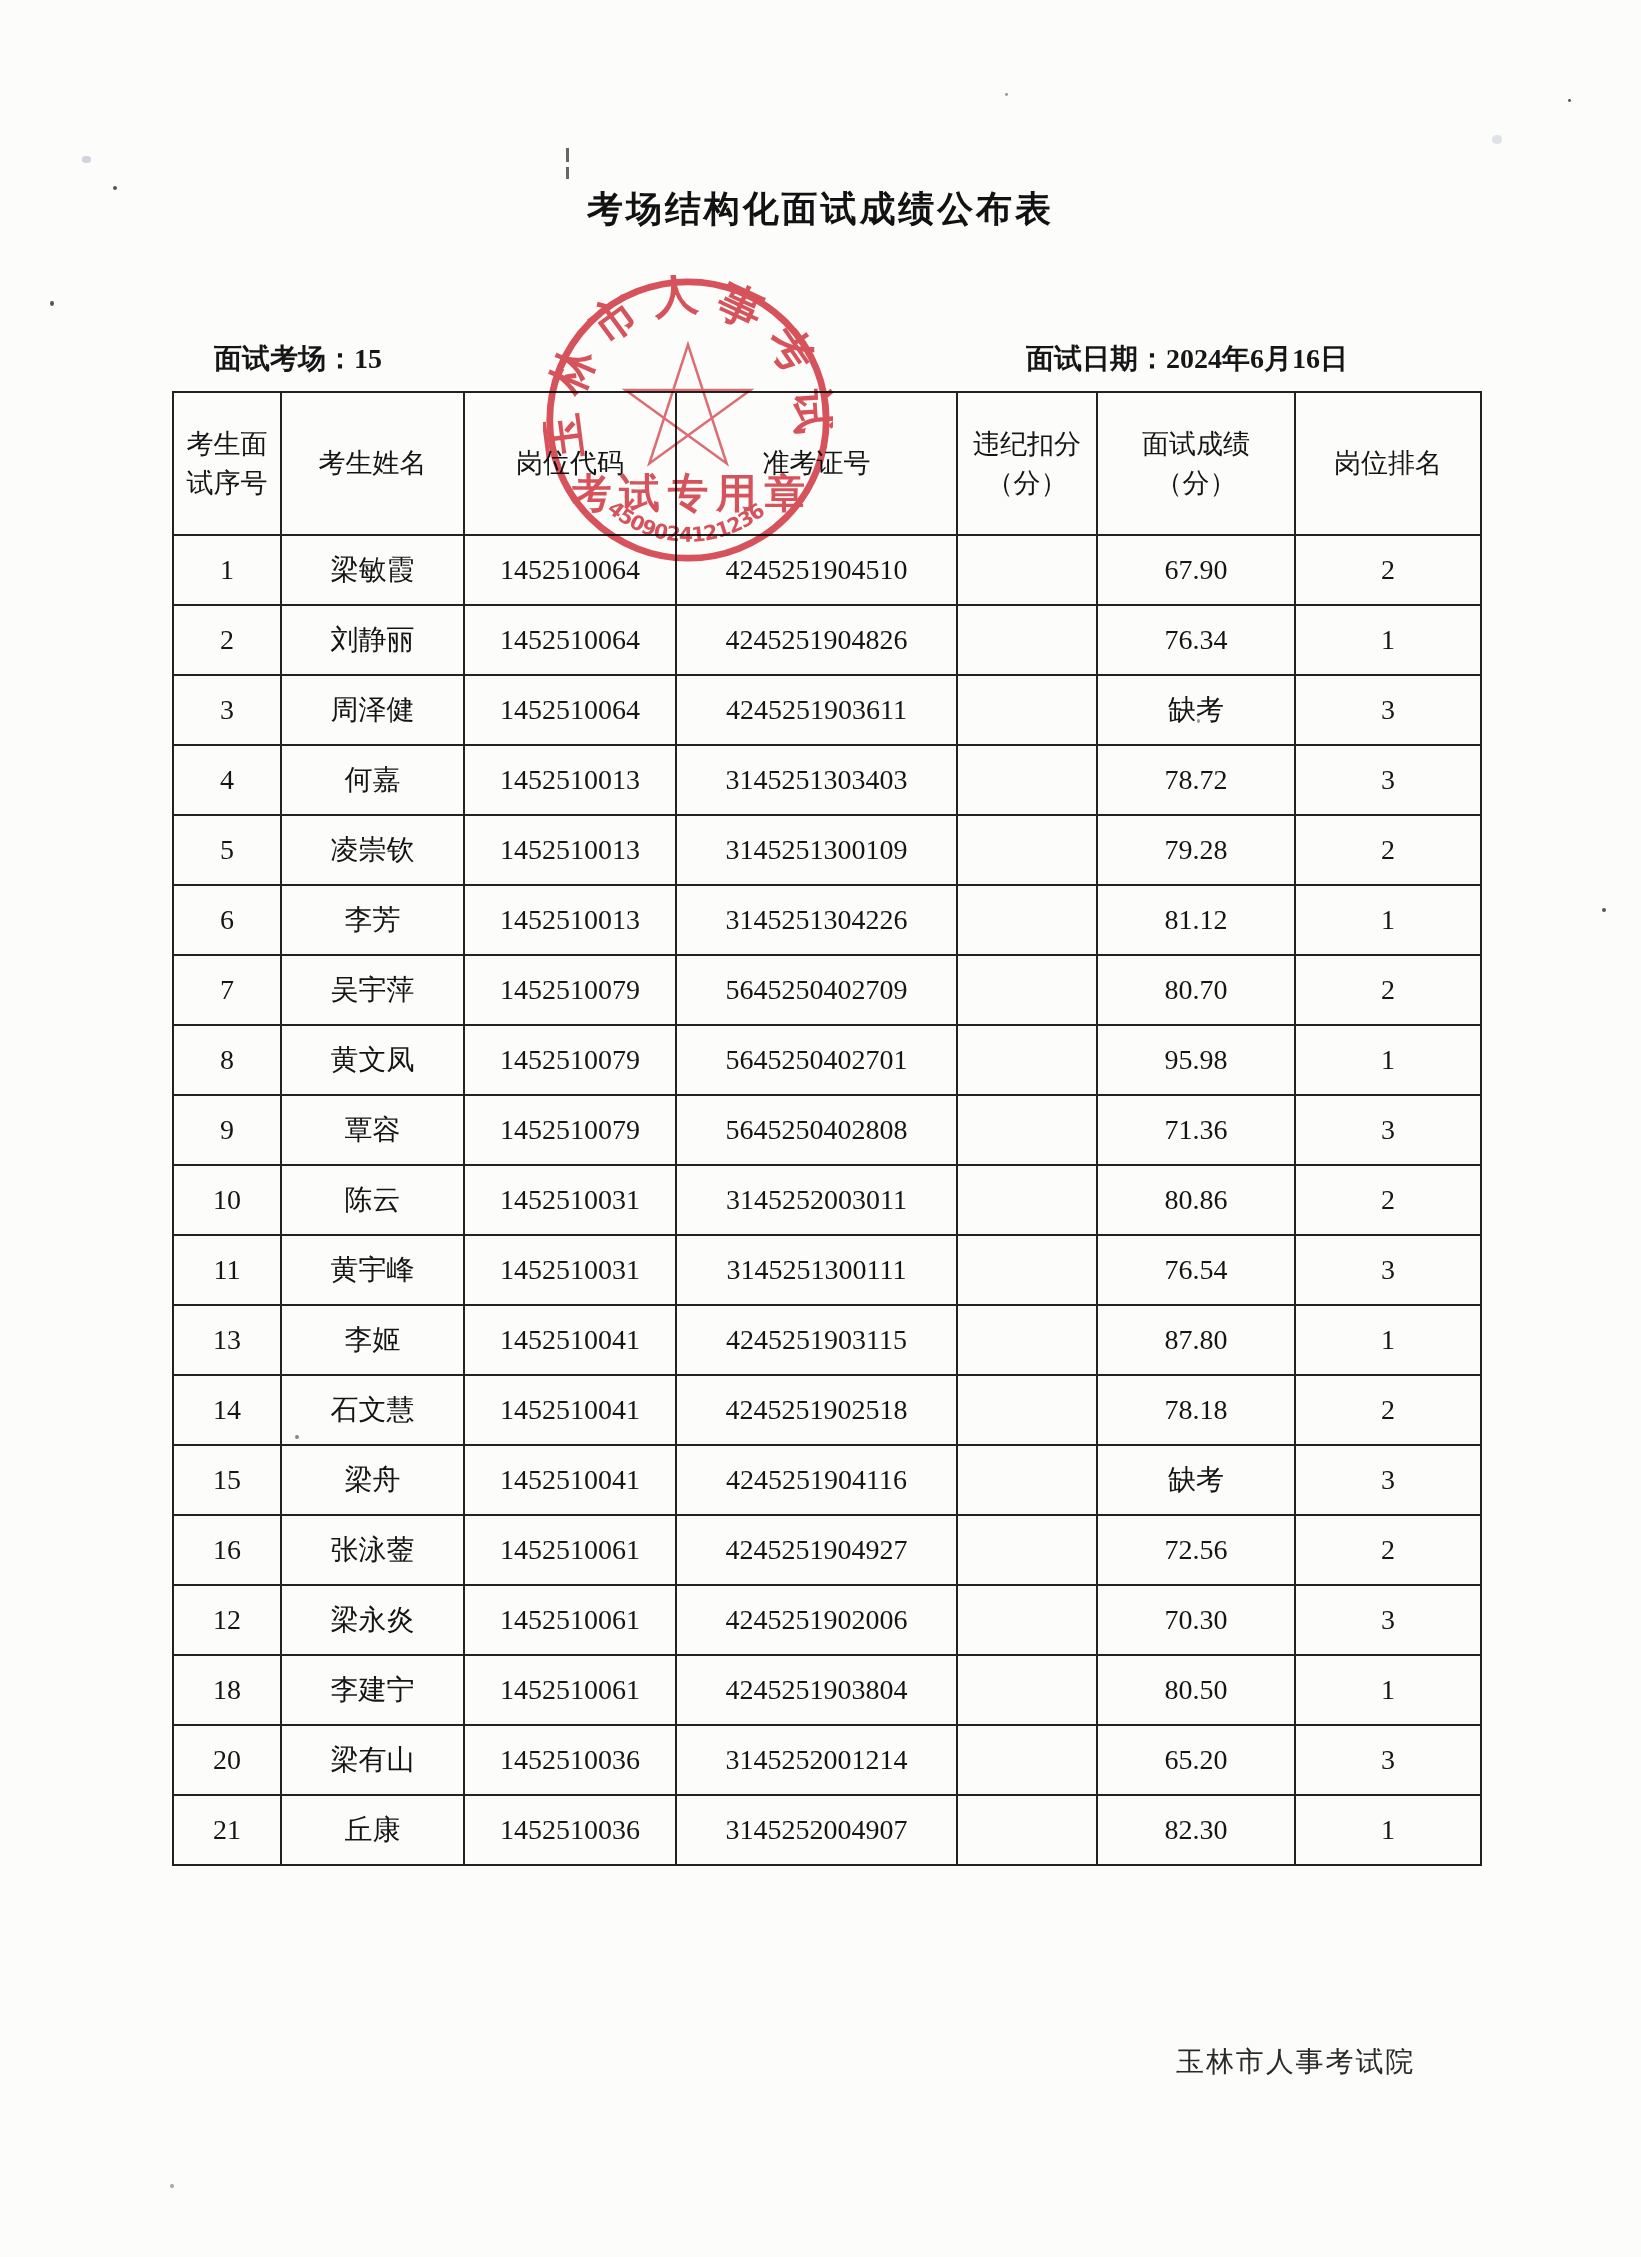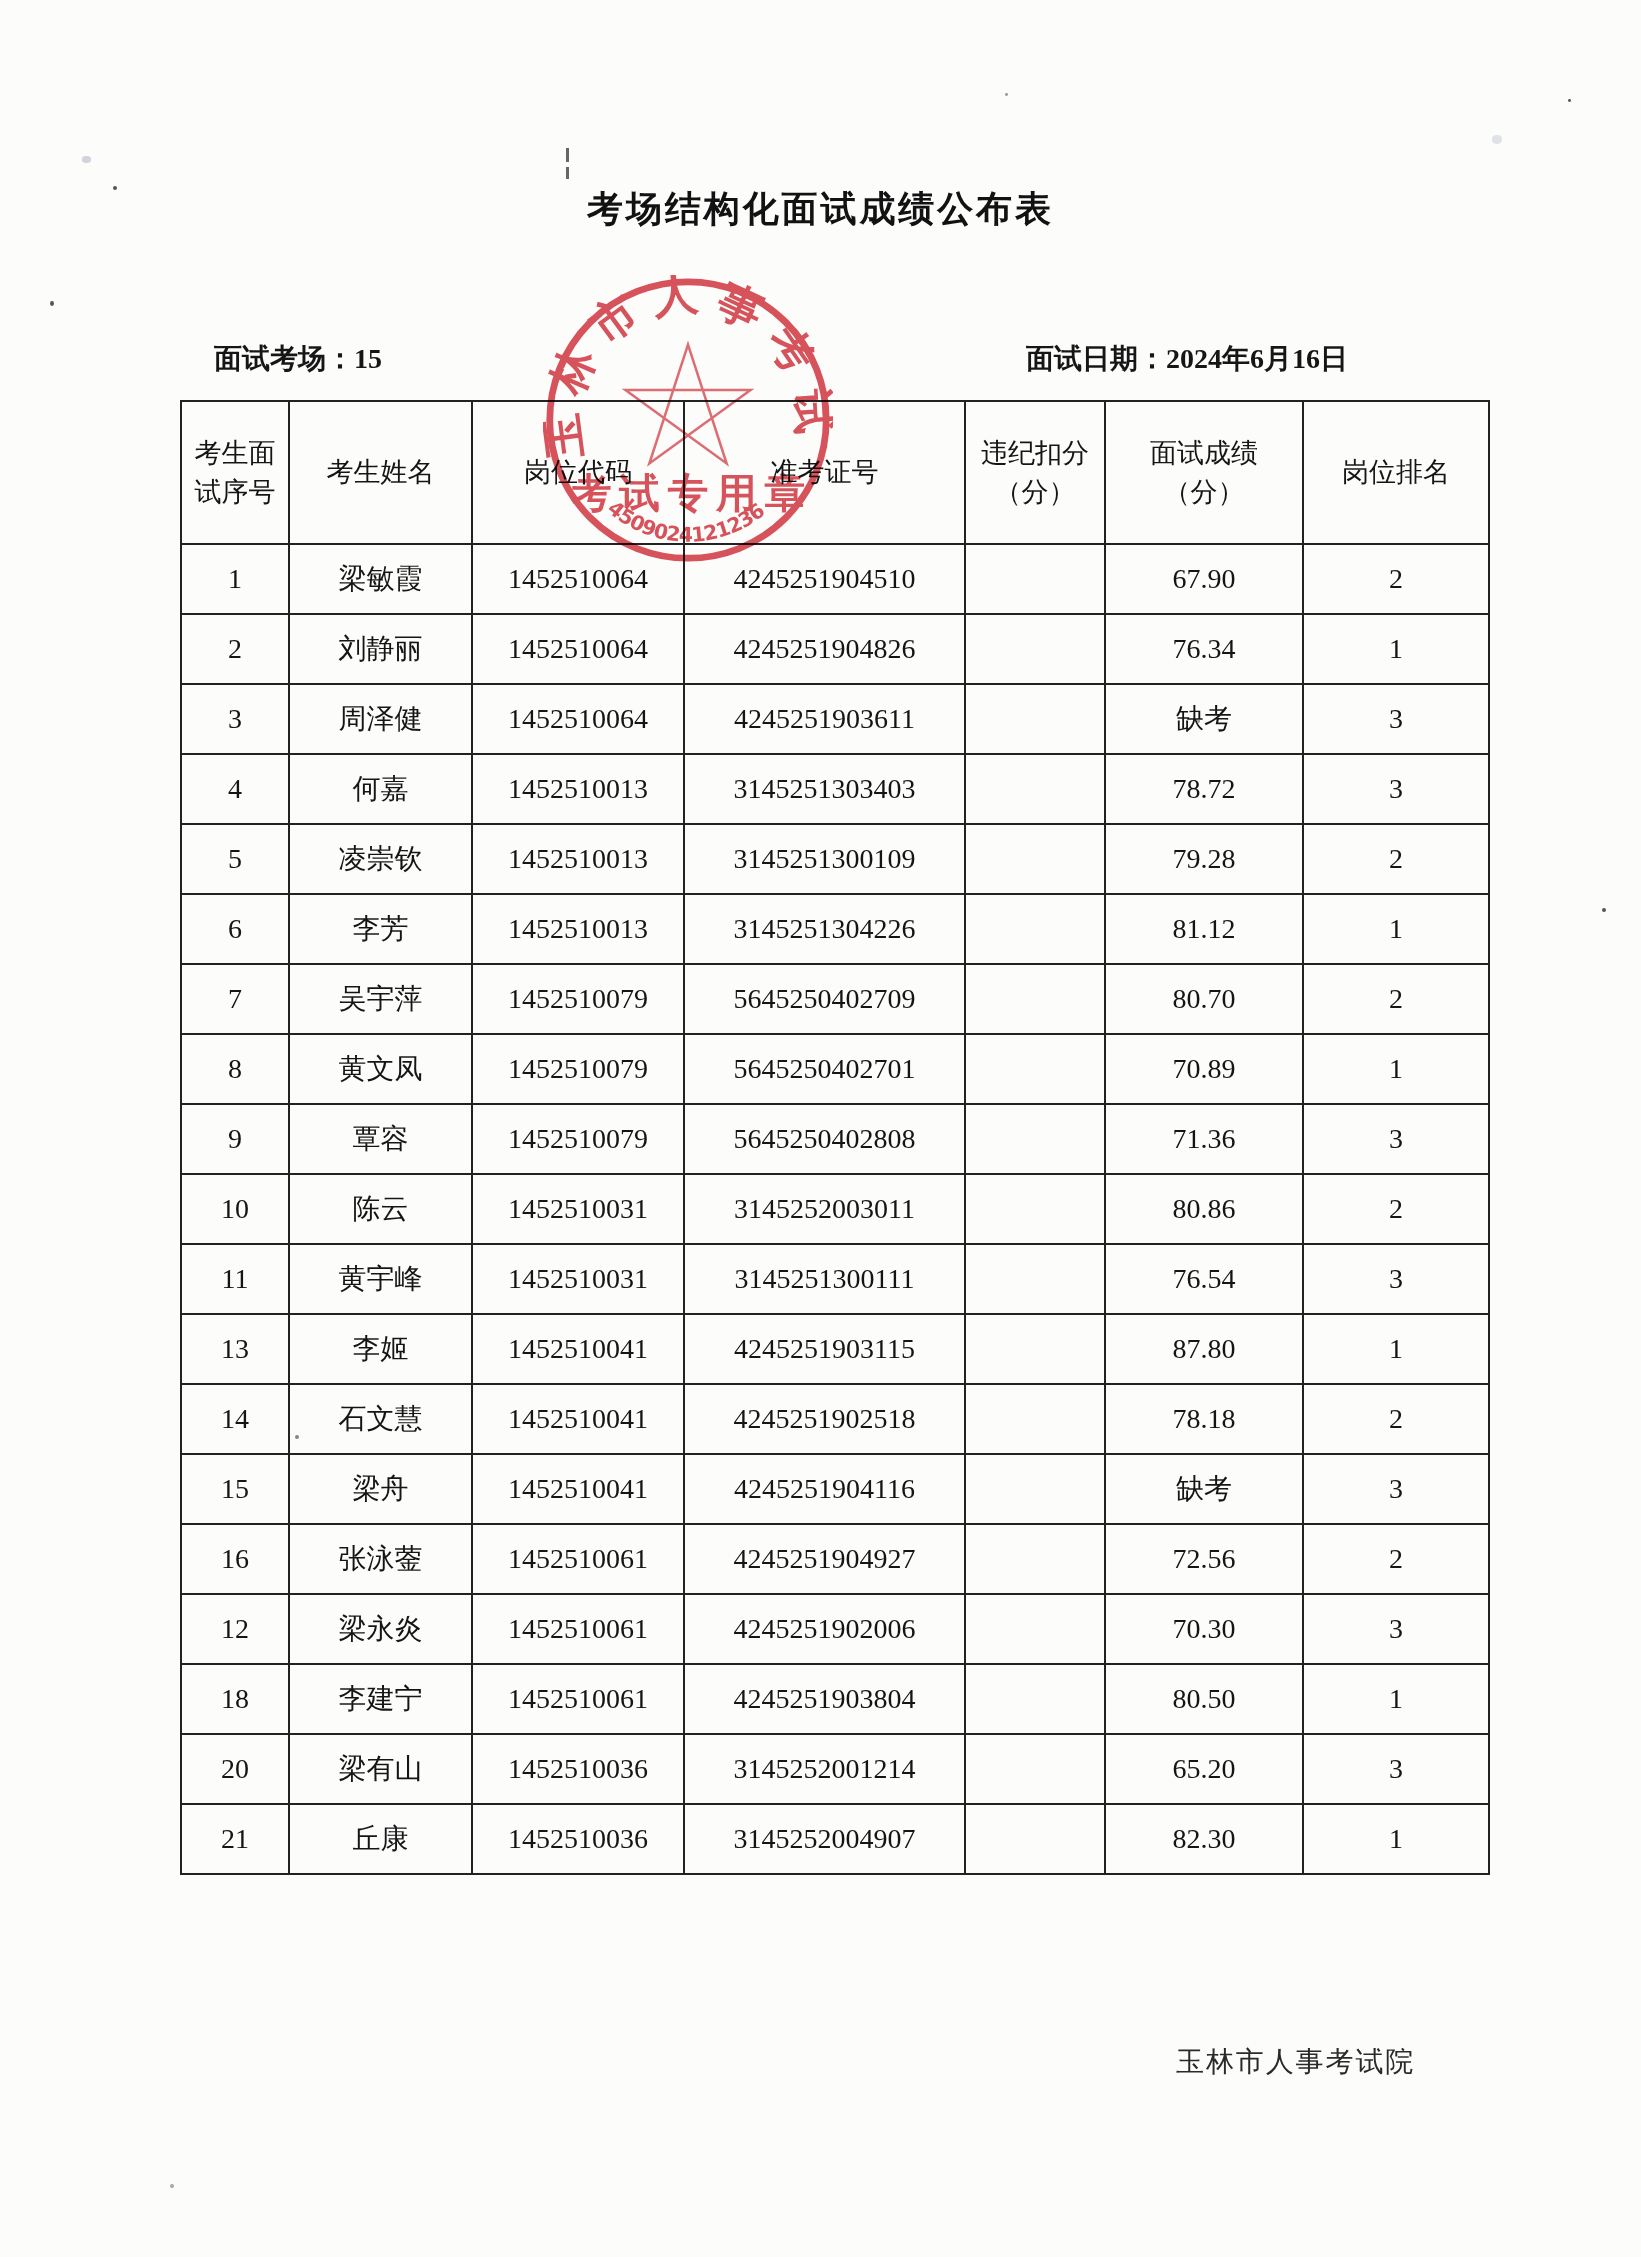--- a/index.html
+++ b/index.html
@@ -11,24 +11,24 @@
   }
   .page-title{
     position:absolute;top:185px;left:0;width:1641px;
     text-align:center;font-family:"Liberation Sans","DejaVu Sans",sans-serif;
     font-weight:bold;font-size:36px;letter-spacing:2.9px;color:#121212;
   }
   .meta-row{position:absolute;top:340px;left:0;width:1641px;font-size:28px;font-weight:600;color:#161616;}
   .meta-room{position:absolute;left:214px;top:0;}
   .meta-date{position:absolute;left:1026px;top:0;}
   .score-table{
-    position:absolute;left:172px;top:400px;
+    position:absolute;left:172px;top:391px;
     border-collapse:collapse;table-layout:fixed;
     width:1309px;
-    font-size:28px;color:#151515;margin-left:8px;
+    font-size:28px;color:#151515;
   }
   .score-table th,.score-table td{
     border:2.9px solid #222;
     text-align:center;vertical-align:middle;
     padding:0;overflow:hidden;
     font-weight:normal;
     white-space:pre-line;
     line-height:1.42;
   }
   .score-table thead th{height:141px;font-size:27px;}
@@ -143,21 +143,21 @@
         <td></td>
         <td>80.70</td>
         <td>2</td>
       </tr>
       <tr>
         <td>8</td>
         <td>黄文凤</td>
         <td>1452510079</td>
         <td>5645250402701</td>
         <td></td>
-        <td>70.89</td>
+        <td>95.98</td>
         <td>1</td>
       </tr>
       <tr>
         <td>9</td>
         <td>覃容</td>
         <td>1452510079</td>
         <td>5645250402808</td>
         <td></td>
         <td>71.36</td>
         <td>3</td>

